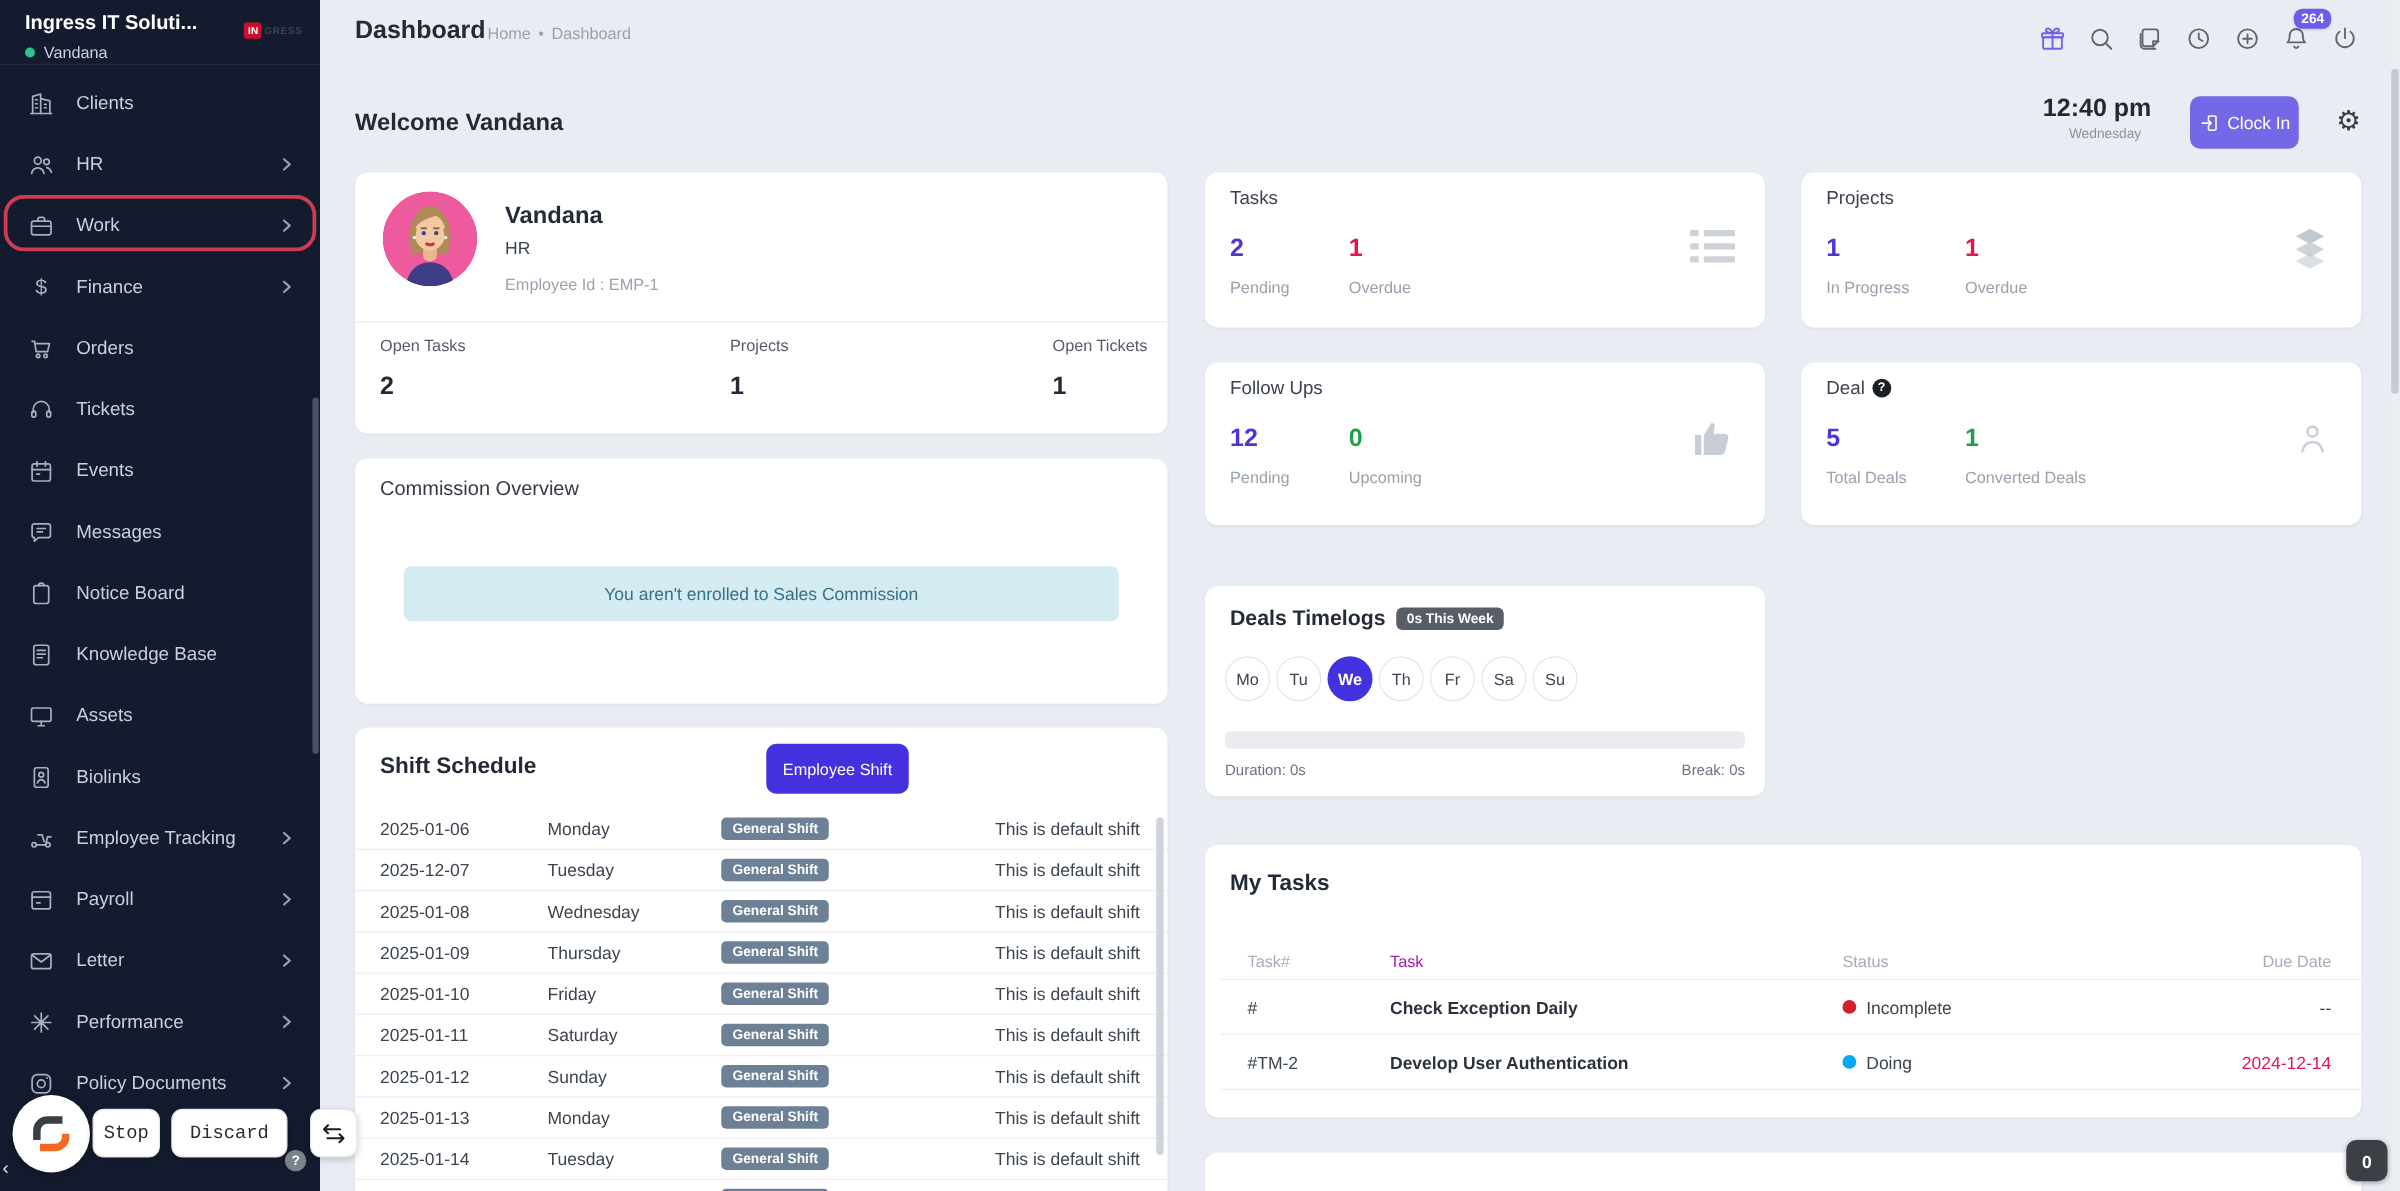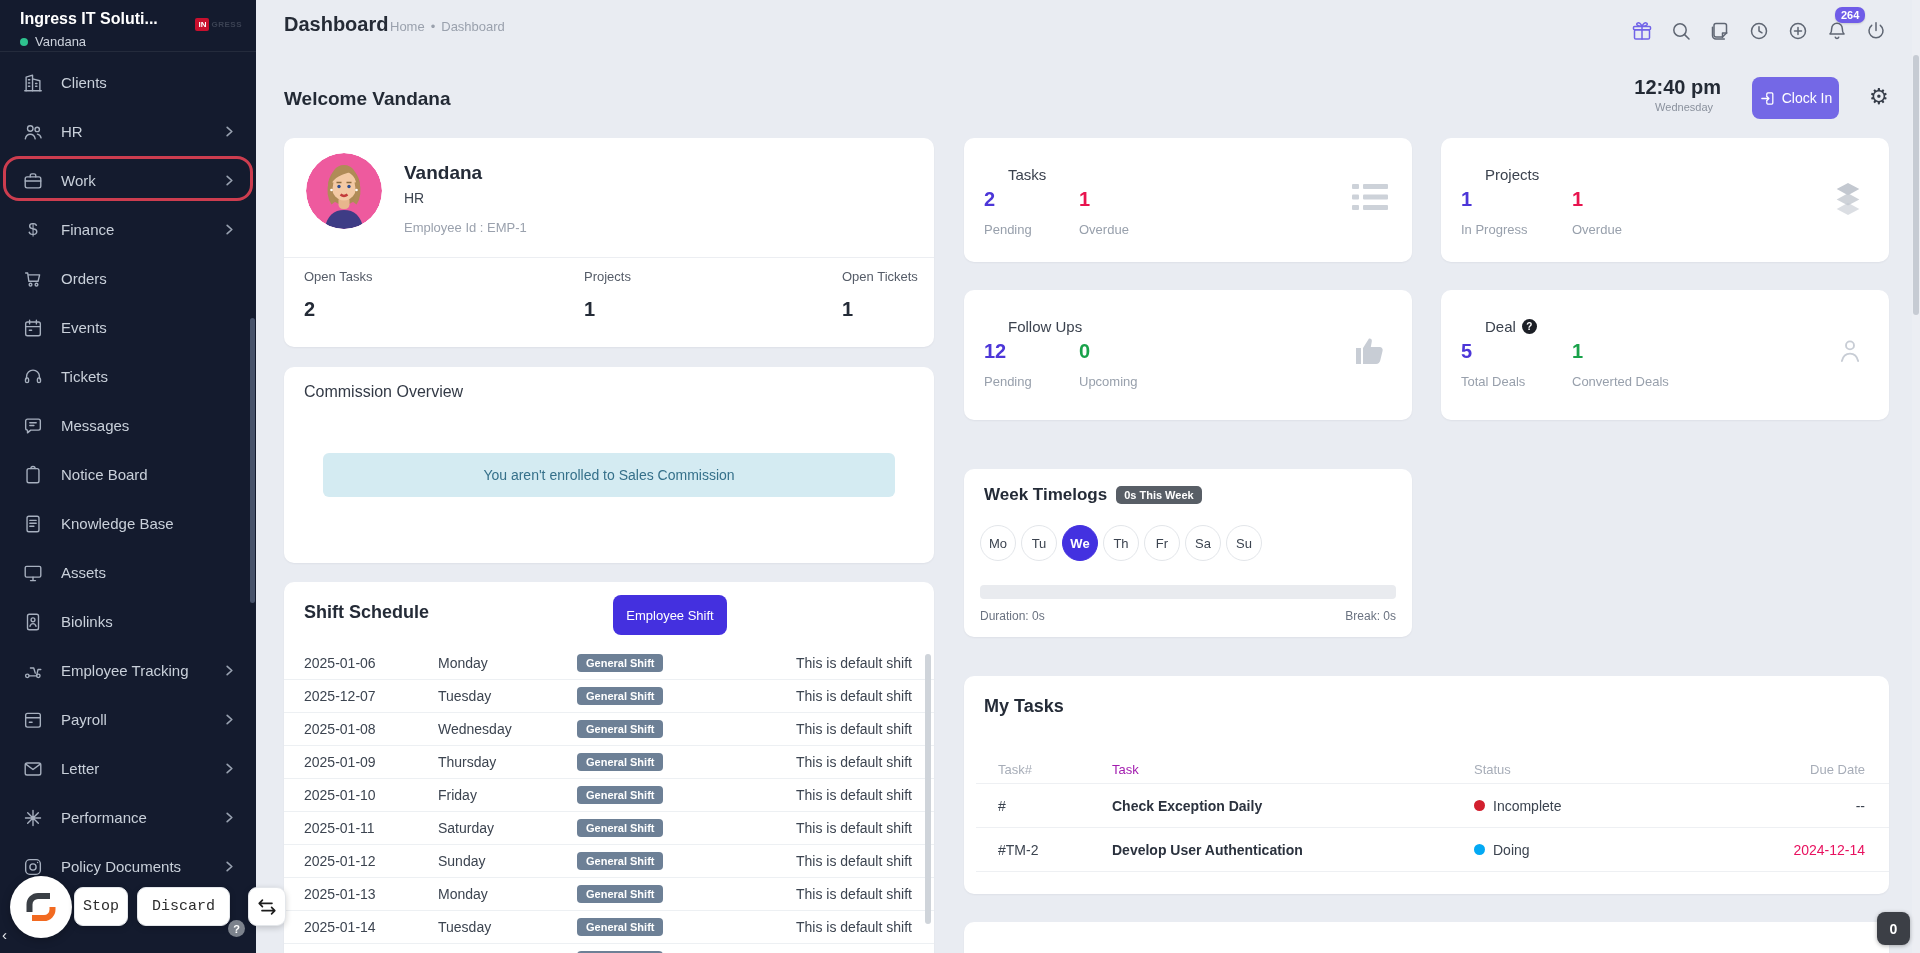--- a/index.html
+++ b/index.html
@@ -84,21 +84,21 @@
   .s-row { height:33px; display:flex; align-items:center; border-top:1px solid #edf0f3; position:relative; font-size:14px; color:#3c4450; }
   .s-row:first-child { border-top:none; }
   .s-date { position:absolute; left:20px; }
   .s-day { position:absolute; left:154px; }
   .s-badge { position:absolute; left:293px; background:#6d8096; color:#fff; font-size:11px; font-weight:bold; padding:3px 9px; border-radius:4px; }
   .s-note { position:absolute; left:512px; }
   .s-scroll { position:absolute; right:3px; top:72px; width:6px; height:270px; background:#cfd4da; border-radius:3px; }
 
   
   .stat-card { width:448px; height:124px; }
-  .sc-title { position:absolute; left:20px; top:28px; font-size:15px; color:#3b424e; display:flex; align-items:center; gap:6px;margin-left:24px; }
+  .sc-title { position:absolute; left:20px; top:12px; font-size:15px; color:#3b424e; display:flex; align-items:center; gap:6px; }
   .sc-help { width:15px; height:15px; border-radius:50%; background:#1c1f26; color:#fff; font-size:10px; font-weight:bold; display:flex; align-items:center; justify-content:center; }
   .sc-metric { position:absolute; top:50px; }
   .sc-metric .v { font-size:20px; font-weight:bold; }
   .sc-metric .l { font-size:13px; color:#98a0ac; margin-top:11px; }
   .sc-icon { position:absolute; right:24px; top:44px; }
   .sc-icon svg { display:block; }
 
   
   .timelog-card { left:964px; top:469px; width:448px; height:168px; }
   .t-title { position:absolute; left:20px; top:16px; font-size:17px; font-weight:bold; color:#242b37; display:flex; align-items:center; gap:9px; }
@@ -207,36 +207,36 @@
               <path d="M4 5.5h2.2l1.3 9h10l1.7-7H7"></path>
               <circle cx="9.3" cy="18.2" r="1.5"></circle>
               <circle cx="15.8" cy="18.2" r="1.5"></circle>
             </svg>
           </span>
           <span>Orders</span>
         </div>
         <div class="side-item">
           <span class="icon">
             <svg viewBox="0 0 24 24">
+              <path d="M5 14v-2.5a7 7 0 0 1 14 0V14"></path>
+              <rect x="3.8" y="13" width="3.4" height="5.2" rx="1.6"></rect>
+              <rect x="16.8" y="13" width="3.4" height="5.2" rx="1.6"></rect>
+            </svg>
+          </span>
+          <span>Tickets</span>
+        </div>
+        <div class="side-item">
+          <span class="icon">
+            <svg viewBox="0 0 24 24">
               <rect x="4" y="5.5" width="16" height="15" rx="2"></rect>
               <path d="M4 10.5h16M8.3 3.5v4M15.7 3.5v4"></path>
               <path d="M8 14.5h2.5"></path>
             </svg>
           </span>
           <span>Events</span>
-        </div>
-        <div class="side-item">
-          <span class="icon">
-            <svg viewBox="0 0 24 24">
-              <path d="M5 14v-2.5a7 7 0 0 1 14 0V14"></path>
-              <rect x="3.8" y="13" width="3.4" height="5.2" rx="1.6"></rect>
-              <rect x="16.8" y="13" width="3.4" height="5.2" rx="1.6"></rect>
-            </svg>
-          </span>
-          <span>Tickets</span>
         </div>
         <div class="side-item">
           <span class="icon">
             <svg viewBox="0 0 24 24">
               <path d="M4 6.5a2 2 0 0 1 2-2h12a2 2 0 0 1 2 2v8a2 2 0 0 1-2 2H9.5L6 19.5v-3H6a2 2 0 0 1-2-2z"></path>
               <path d="M8.5 8.5h7M8.5 11.5h4.5"></path>
             </svg>
           </span>
           <span>Messages</span>
         </div>
@@ -625,21 +625,21 @@
       <div class="sc-icon">
         <svg width="30" height="34" viewBox="0 0 24 24" fill="none" stroke="#c8cdd5" stroke-width="1.5" stroke-linecap="round">
           <circle cx="12" cy="7.5" r="3.2"></circle>
           <path d="M5.5 20c.9-3.9 3.2-5.9 6.5-5.9s5.6 2 6.5 5.9"></path>
         </svg>
       </div>
     </div>
 
   <div class="card timelog-card">
     <div class="t-title">
-      <span>Week Timelogs</span>
+      <span>Deals Timelogs</span>
       <span class="t-badge">0s This Week</span>
     </div>
     <div class="t-days" id="timelog-days">
         <div class="t-day">Mo</div>
         <div class="t-day">Tu</div>
         <div class="t-day active">We</div>
         <div class="t-day">Th</div>
         <div class="t-day">Fr</div>
         <div class="t-day">Sa</div>
         <div class="t-day">Su</div>

